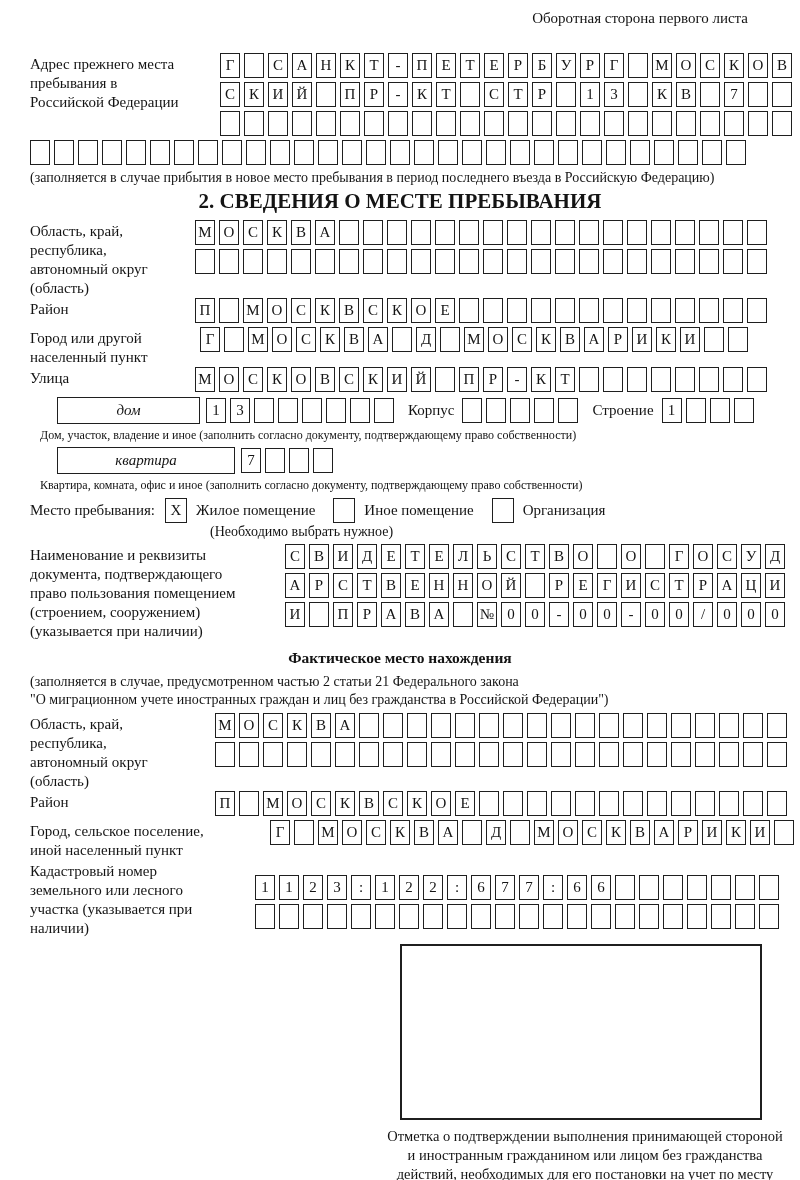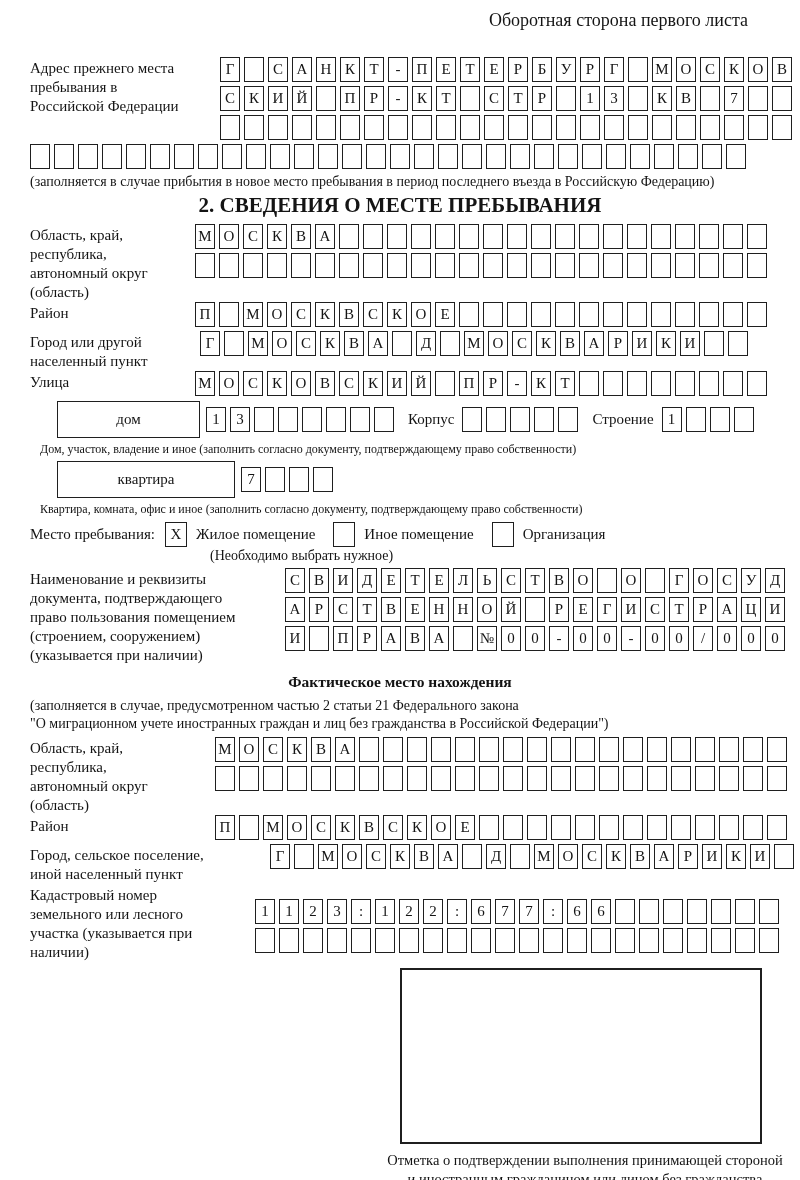--- a/index.html
+++ b/index.html
@@ -2,21 +2,21 @@
 <html><head>
 <meta charset="utf-8">
 <style>
   html,body{margin:0;padding:0;background:#ffffff;}
   .page{
     width:800px;height:1180px;box-sizing:border-box;
     padding:10px 30px 0 30px;background:#fff;color:#141414;
     font-family:"Liberation Serif","DejaVu Serif",serif;
     position:relative;overflow:hidden;
   }
-  .header-note{text-align:right;font-size:18px;padding-right:22px;margin-bottom:26px;}
+  .header-note{text-align:right;font-size:15px;padding-right:22px;margin-bottom:26px;}
 
   .field{display:flex;align-items:flex-start;gap:40px;}
   .flabel{flex:none;font-size:15px;line-height:19px;padding-top:2px;}
   .rows-col{display:flex;flex-direction:column;}
 
   .cellrow{display:flex;gap:4px;margin-bottom:4px;}
   .cell{
     flex:none;width:20px;height:25px;box-sizing:border-box;
     border:1.7px solid #1f1f1f;display:flex;align-items:center;justify-content:center;
     font-size:15px;line-height:1;background:#fff;
@@ -24,22 +24,22 @@
   .w150{width:150px;} .w125{width:125px;} .w130{width:130px;} .w145{width:145px;}
   .w185{width:185px;} .w200{width:200px;} .w215{width:215px;}
 
   .note{font-size:14px;line-height:18px;}
   .note-center{text-align:left;}
   .sec-title{font-size:21px;font-weight:bold;text-align:center;margin:2px 0 6px 0;}
   .sub-title{font-size:15.5px;font-weight:bold;text-align:center;margin:8px 0 6px 0;}
 
   .inline-row{display:flex;align-items:center;margin:1px 0 2px 0;}
   .type-rect{
-    flex:none;box-sizing:border-box;border:1.7px solid #1f1f1f;height:37px;
-    display:flex;align-items:center;justify-content:center;font-size:15px;
+    flex:none;box-sizing:border-box;border:1.7px solid #1f1f1f;height:27px;
+    display:flex;align-items:center;justify-content:center;font-size:15px;font-style:italic;
   }
   .rect-house{width:143px;margin-left:27px;margin-right:6px;}
   .rect-flat{width:178px;margin-left:27px;margin-right:6px;}
   .mini-label{font-size:15px;margin:0 8px 0 14px;flex:none;}
   .grp{display:flex;gap:4px;}
 
   .stay-row{display:flex;align-items:center;margin-top:4px;}
   .stay-label{font-size:15px;flex:none;margin-right:10px;}
   .chk{flex:none;width:22px;height:25px;box-sizing:border-box;border:1.7px solid #1f1f1f;
        display:flex;align-items:center;justify-content:center;font-size:15px;}

